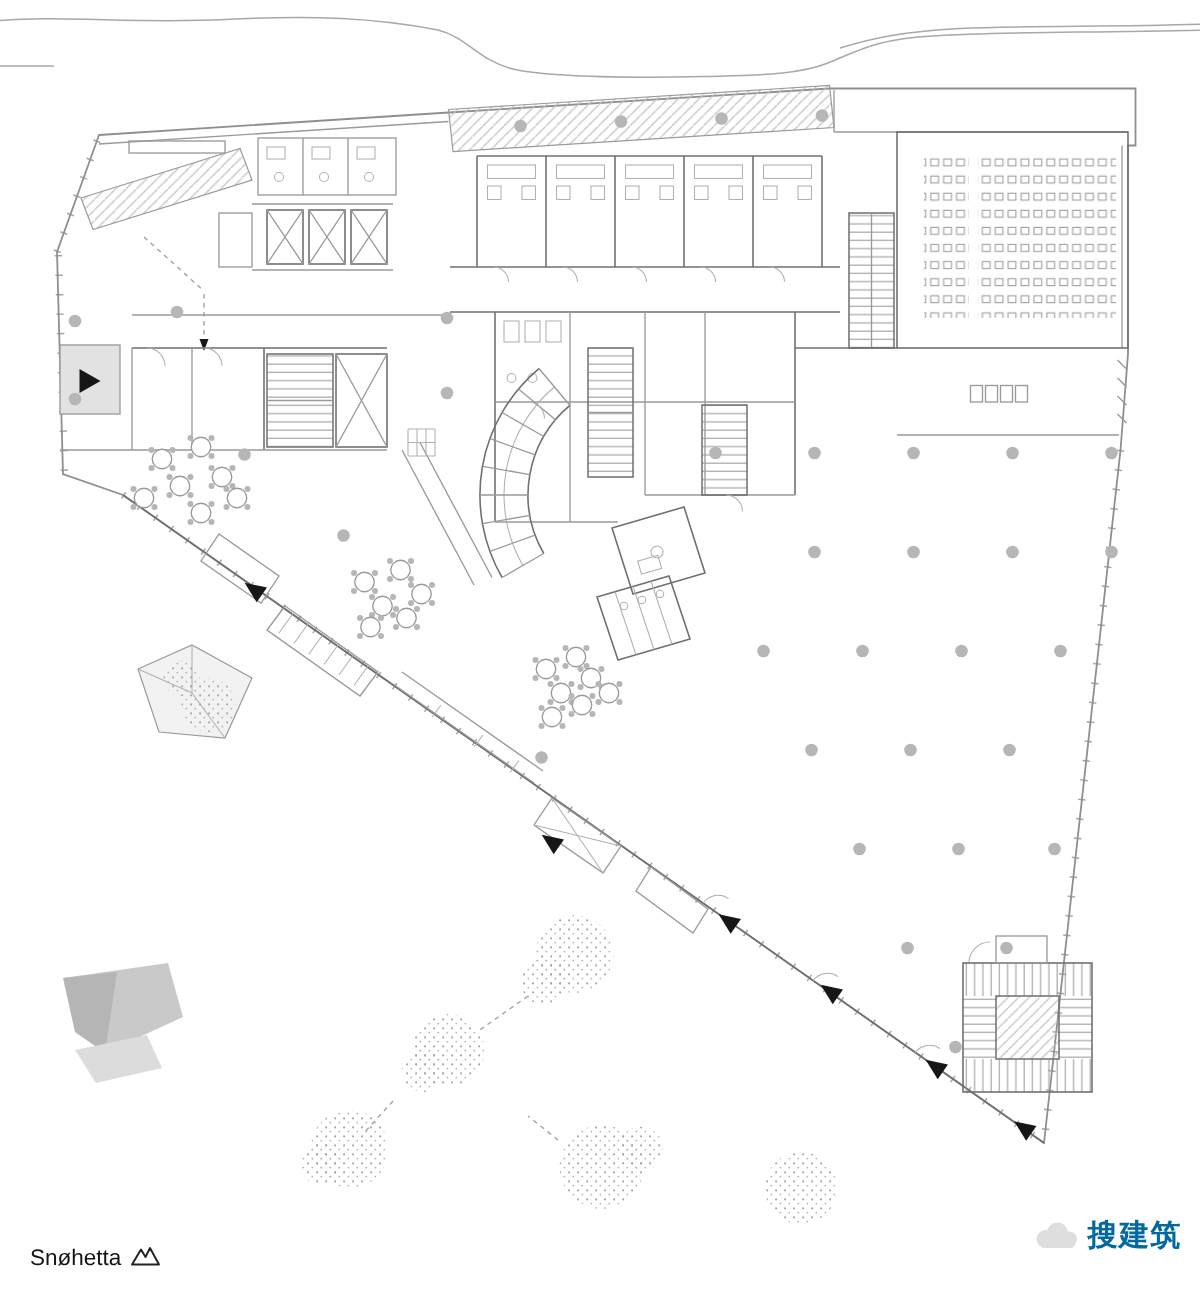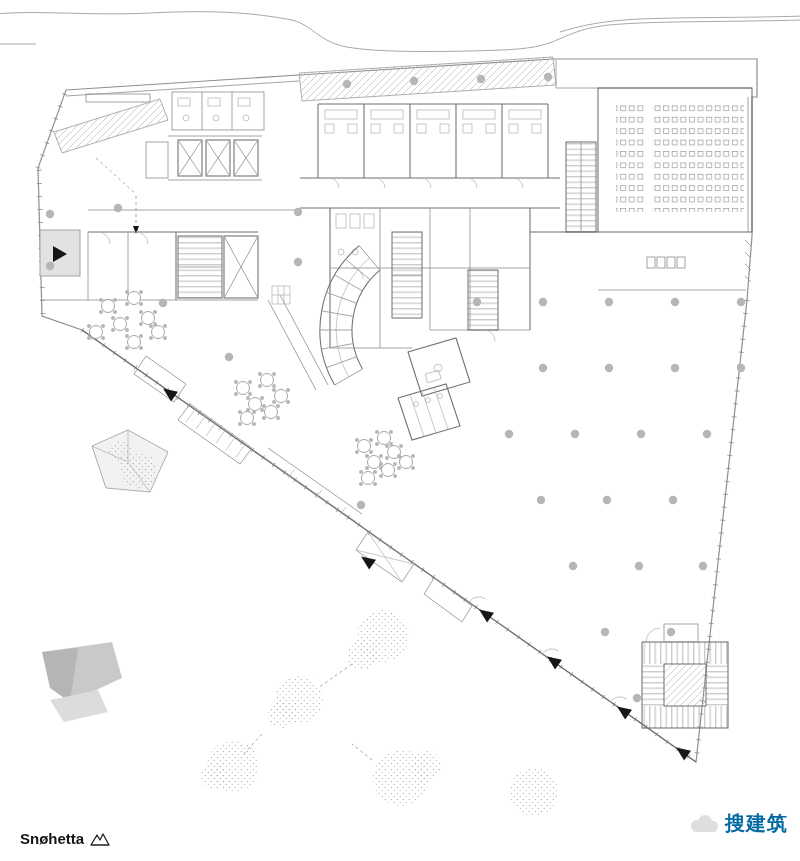--- a/index.html
+++ b/index.html
@@ -9,22 +9,22 @@
   
   .ol{fill:none;stroke:#8f8f8f;stroke-width:1.2;}
   .w {fill:none;stroke:#9a9a9a;stroke-width:0.9;}
   .d {fill:none;stroke:#6f6f6f;stroke-width:1.05;}
   .thin{fill:none;stroke:#b0b0b0;stroke-width:0.7;}
   .blk{fill:#161616;stroke:none;}
   .col{fill:#b6b6b6;stroke:none;}
   .dash{fill:none;stroke:#a0a0a0;stroke-width:0.9;stroke-dasharray:3 3;}
   .tick{fill:none;stroke:#8f8f8f;stroke-width:5;stroke-dasharray:1 12;opacity:.8;}
   .contour{fill:none;stroke:#a8a8a8;stroke-width:1;}
-  .footer{position:absolute;left:20px;bottom:14px;display:flex;align-items:center;gap:6px;
-          font-size:15px;color:#141414;font-weight:bold;}
+  .footer{position:absolute;left:20px;bottom:14px;display:flex;align-items:flex-start;gap:6px;
+          font-size:15px;color:#141414;}
   .wm{position:absolute;right:12px;bottom:24px;display:flex;align-items:center;gap:3px;}
   .wm-text{font-size:20px;font-weight:700;color:#0369a1;letter-spacing:1px;}
 </style>
 </head>
 <body>
 
 <div class="canvas">
 
 <svg class="plan" width="800" height="861" viewBox="0 0 800 861">
   <defs>

